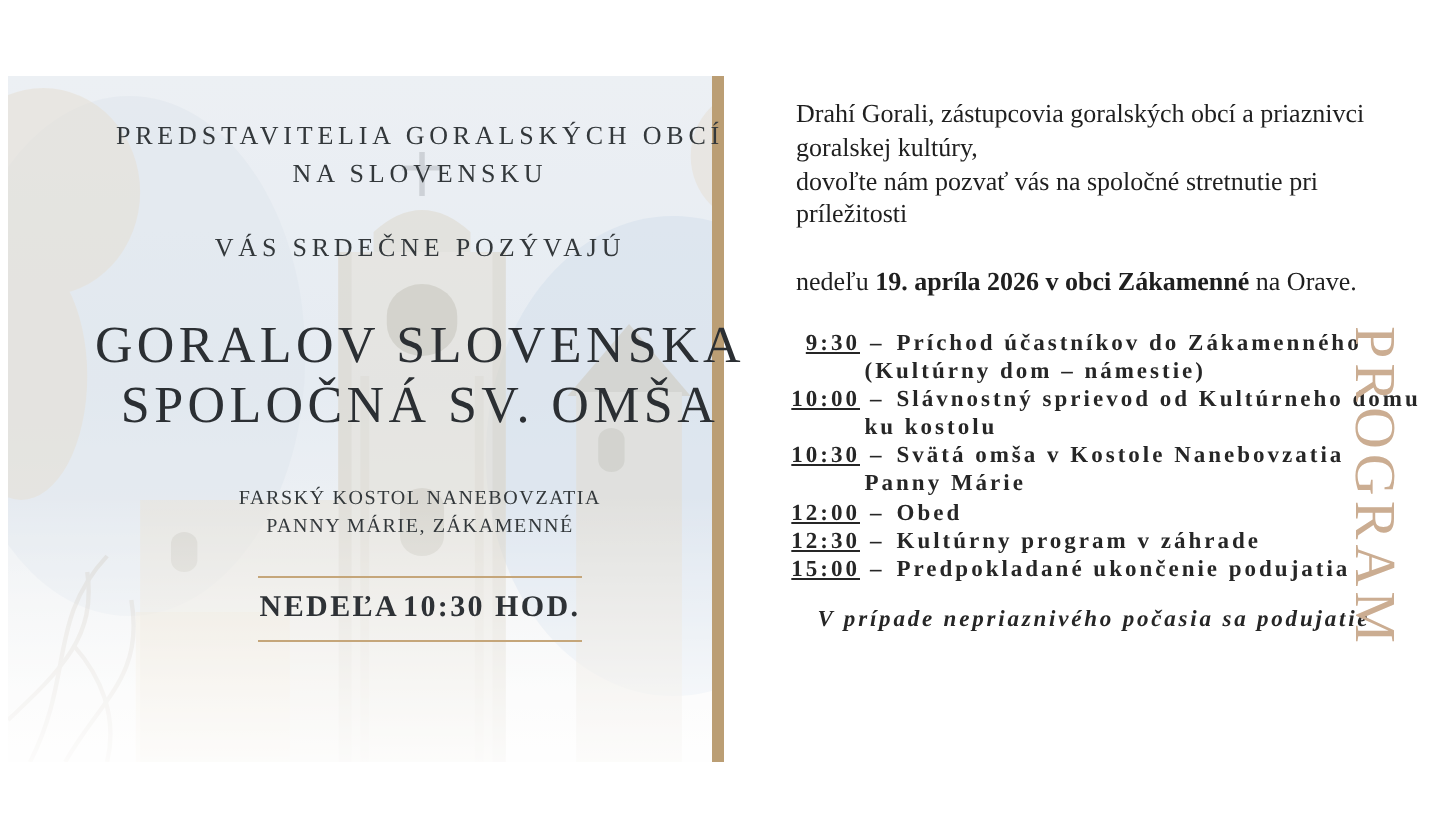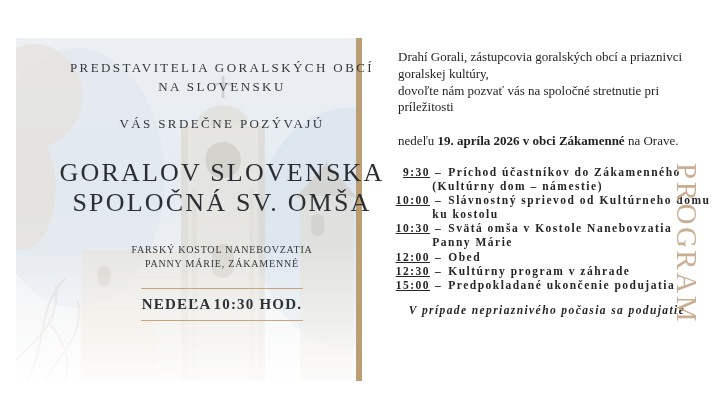--- a/index.html
+++ b/index.html
@@ -1,21 +1,21 @@
 <!DOCTYPE html>
 <html><head>
 <meta charset="utf-8">
 <style>
   * { margin:0; padding:0; box-sizing:border-box; }
   html,body { width:720px; height:420px; background:#ffffff; overflow:hidden;
               font-family:"Liberation Serif", serif; }
   .page { position:relative; width:720px; height:420px; background:#ffffff; }
 
   
-  .card { position:absolute; left:16px; top:38px; width:392px; height:343px; overflow:hidden;padding-left:20px; }
+  .card { position:absolute; left:4px; top:38px; width:392px; height:343px; overflow:hidden;padding-left:20px; }
   .card-bg { position:absolute; inset:0; width:100%; height:100%; }
   .card-content { position:relative; z-index:2; width:100%; height:100%;
                   text-align:center; color:#33383b; }
   .hdr { font-size:13px; letter-spacing:2.4px; line-height:17px; }
   .hdr1 { padding-top:21px; }
   .hdr2 { margin-top:2px; }
   .invite { margin-top:21px; font-size:13px; letter-spacing:2.4px; }
   .title { margin-top:26px; font-size:26px; letter-spacing:2.2px; line-height:30px;
            font-weight:400; color:#2b2f33; }
   .venue { margin-top:25px; font-size:10px; letter-spacing:0.8px; line-height:14px; }

